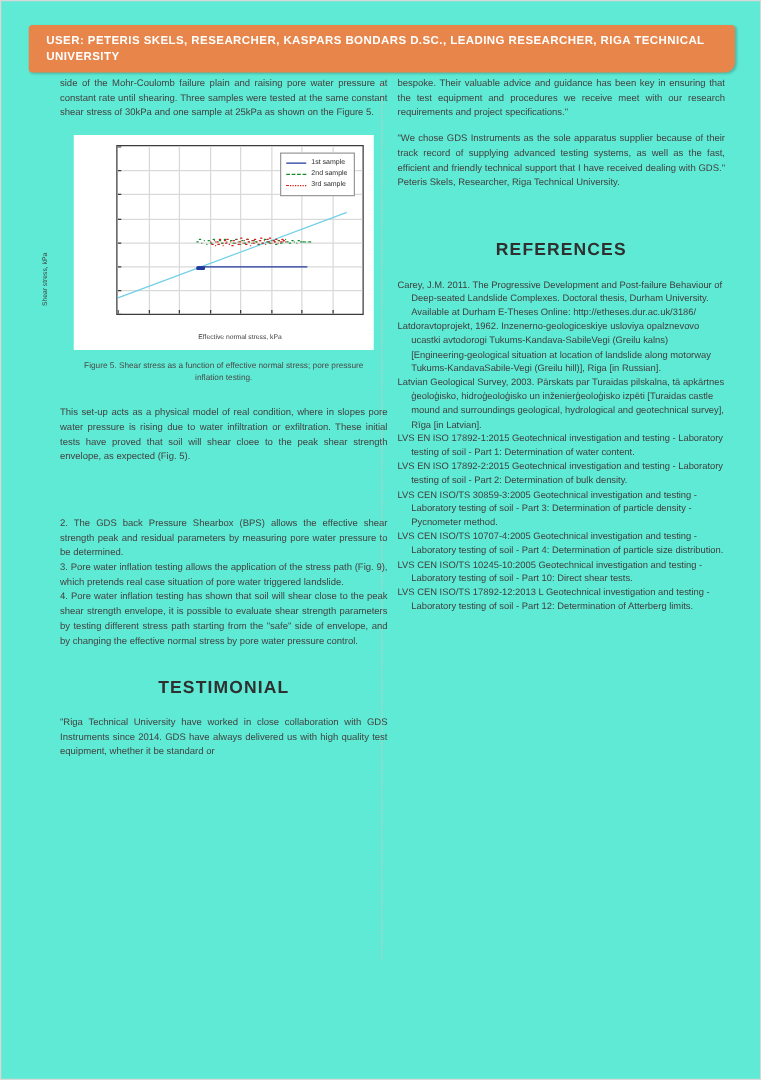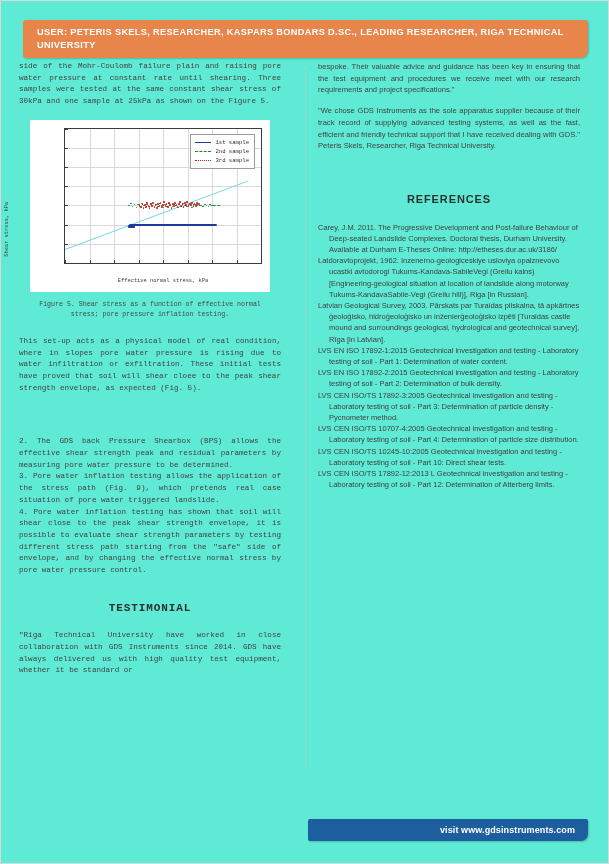--- a/index.html
+++ b/index.html
@@ -54,21 +54,21 @@
     width: 609px;
     height: 745px;
   }
   .col {
     position: absolute;
     top: 0;
     width: 262px;
     font-size: 7.6px;
     line-height: 11.6px;
   }
-  .col-left  { left: 18px; font-family: Liberation Mono, monospace; }
+  .col-left  { left: 47px; }
   .col-right { left: 317px; }
 
   .divider {
     position: absolute;
     left: 304px;
     top: 6px;
     width: 0;
     height: 700px;
     border-left: 1px dotted #c9c9c9;
   }
@@ -80,21 +80,21 @@
     line-height: 11.7px;
     color: #434343;
   }
   p.body + p.body { margin-top: 9px; }
   .spacer-md { height: 16px; }
   .spacer-lg { height: 26px; }
 
   h2.section {
     margin: 0;
     text-align: center;
-    font-size: 11px;
+    font-size: 14px;
     font-weight: bold;
     letter-spacing: 0.9px;
     color: #2f2f2f;
     text-transform: uppercase;
   }
 
   
   .figure-wrap {
     margin: 12px 0 0 0;
     width: 262px;
@@ -475,24 +475,21 @@
 
       <div style="height:42px"></div>
       <h2 class="section">REFERENCES</h2>
       <div class="spacer-md"></div>
 
       <p class="ref">Carey, J.M. 2011. The Progressive Development and Post-failure Behaviour of Deep-seated Landslide Complexes. Doctoral thesis, Durham University. Available at Durham E-Theses Online: http://etheses.dur.ac.uk/3186/</p>
       <p class="ref">Latdoravtoprojekt, 1962. Inzenerno-geologiceskiye usloviya opalznevovo ucastki avtodorogi Tukums-Kandava-SabileVegi (Greilu kalns) [Engineering-geological situation at location of landslide along motorway Tukums-KandavaSabile-Vegi (Greilu hill)], Riga [in Russian].</p>
       <p class="ref">Latvian Geological Survey, 2003. Pārskats par Turaidas pilskalna, tā apkārtnes ģeoloģisko, hidroģeoloģisko un inženierģeoloģisko izpēti [Turaidas castle mound and surroundings geological, hydrological and geotechnical survey], Rīga [in Latvian].</p>
       <p class="ref">LVS EN ISO 17892-1:2015 Geotechnical investigation and testing - Laboratory testing of soil - Part 1: Determination of water content.</p>
       <p class="ref">LVS EN ISO 17892-2:2015 Geotechnical investigation and testing - Laboratory testing of soil - Part 2: Determination of bulk density.</p>
-      <p class="ref">LVS CEN ISO/TS 17892-3:2005 Geotechnical investigation and testing - Laboratory testing of soil - Part 3: Determination of particle density - Pycnometer method.</p>
+      <p class="ref">LVS CEN ISO/TS 30859-3:2005 Geotechnical investigation and testing - Laboratory testing of soil - Part 3: Determination of particle density - Pycnometer method.</p>
       <p class="ref">LVS CEN ISO/TS 10707-4:2005 Geotechnical investigation and testing - Laboratory testing of soil - Part 4: Determination of particle size distribution.</p>
       <p class="ref">LVS CEN ISO/TS 10245-10:2005 Geotechnical investigation and testing - Laboratory testing of soil - Part 10: Direct shear tests.</p>
       <p class="ref">LVS CEN ISO/TS 17892-12:2013 L Geotechnical investigation and testing - Laboratory testing of soil - Part 12: Determination of Atterberg limits.</p>
     </div>
   </div>
 
-  <div class="footer-band">
-    <div class="ftext">visit www.gdsinstruments.com</div>
-  </div>
 
 </div>
 
 </body></html>

